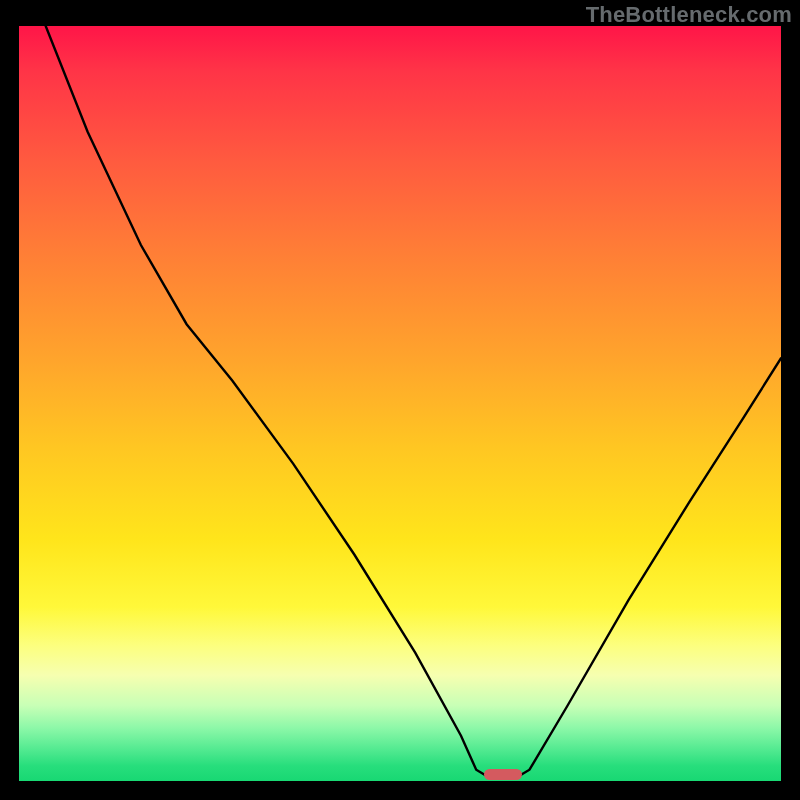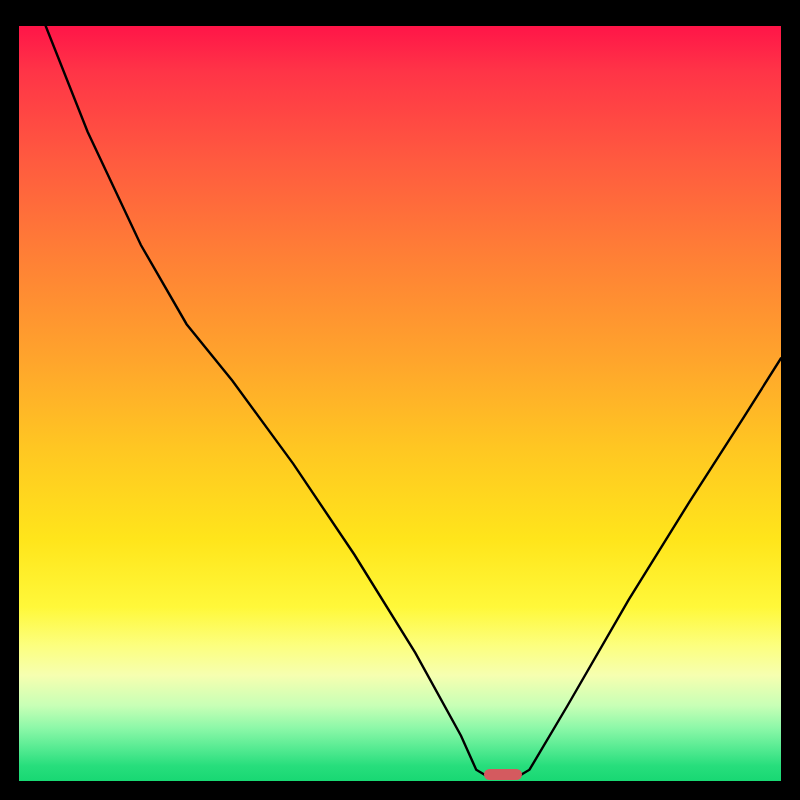--- a/index.html
+++ b/index.html
@@ -65,20 +65,21 @@
     position: absolute;
     background: #d45a5f;
     border-radius: 999px;
     z-index: 3;
   }
 </style>
 </head>
 <body>
 
 <div class="frame">
+  <div class="watermark">TheBottleneck.com</div>
 
   <div class="plot">
     <div class="gradient"></div>
 
     <svg class="curve" viewBox="0 0 762 755" preserveAspectRatio="none">
       <path fill="none" stroke="#000" stroke-width="2.4" stroke-linecap="round" d="M26.7 0.0 L68.6 105.7 L121.9 219.0 L167.6 298.2 L213.4 354.8 L274.3 437.9 L335.3 528.5 L396.2 626.6 L442.0 709.7 L457.2 743.7 L468.6 750.5 L499.1 750.5 L510.5 743.7 L548.6 679.5 L609.6 573.8 L670.6 475.6 L723.9 392.6 L762.0 332.2"></path>
     </svg>
 
     <div class="marker" style="left:464.8px;top:742.7px;width:38.1px;height:11.3px;"></div>
   </div>

